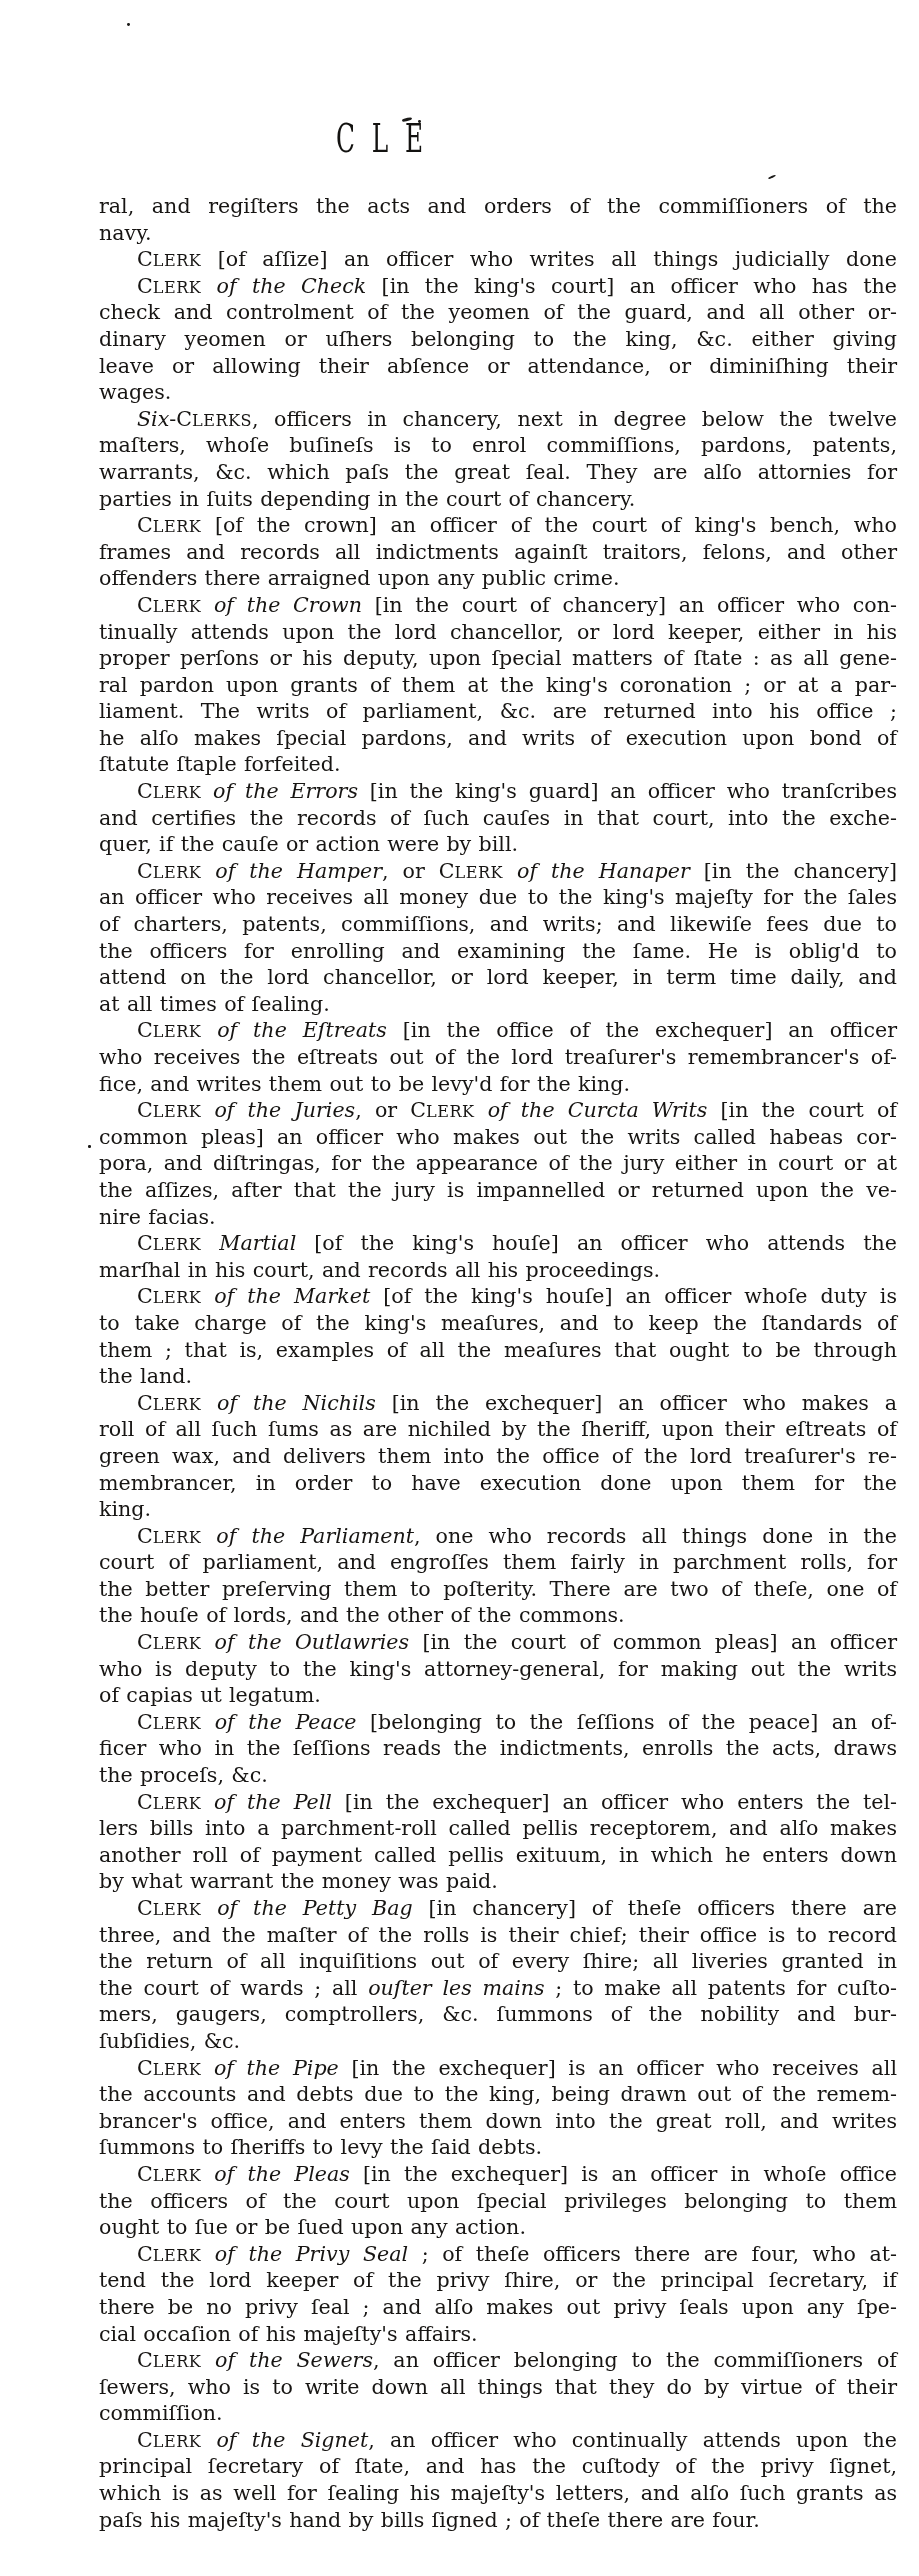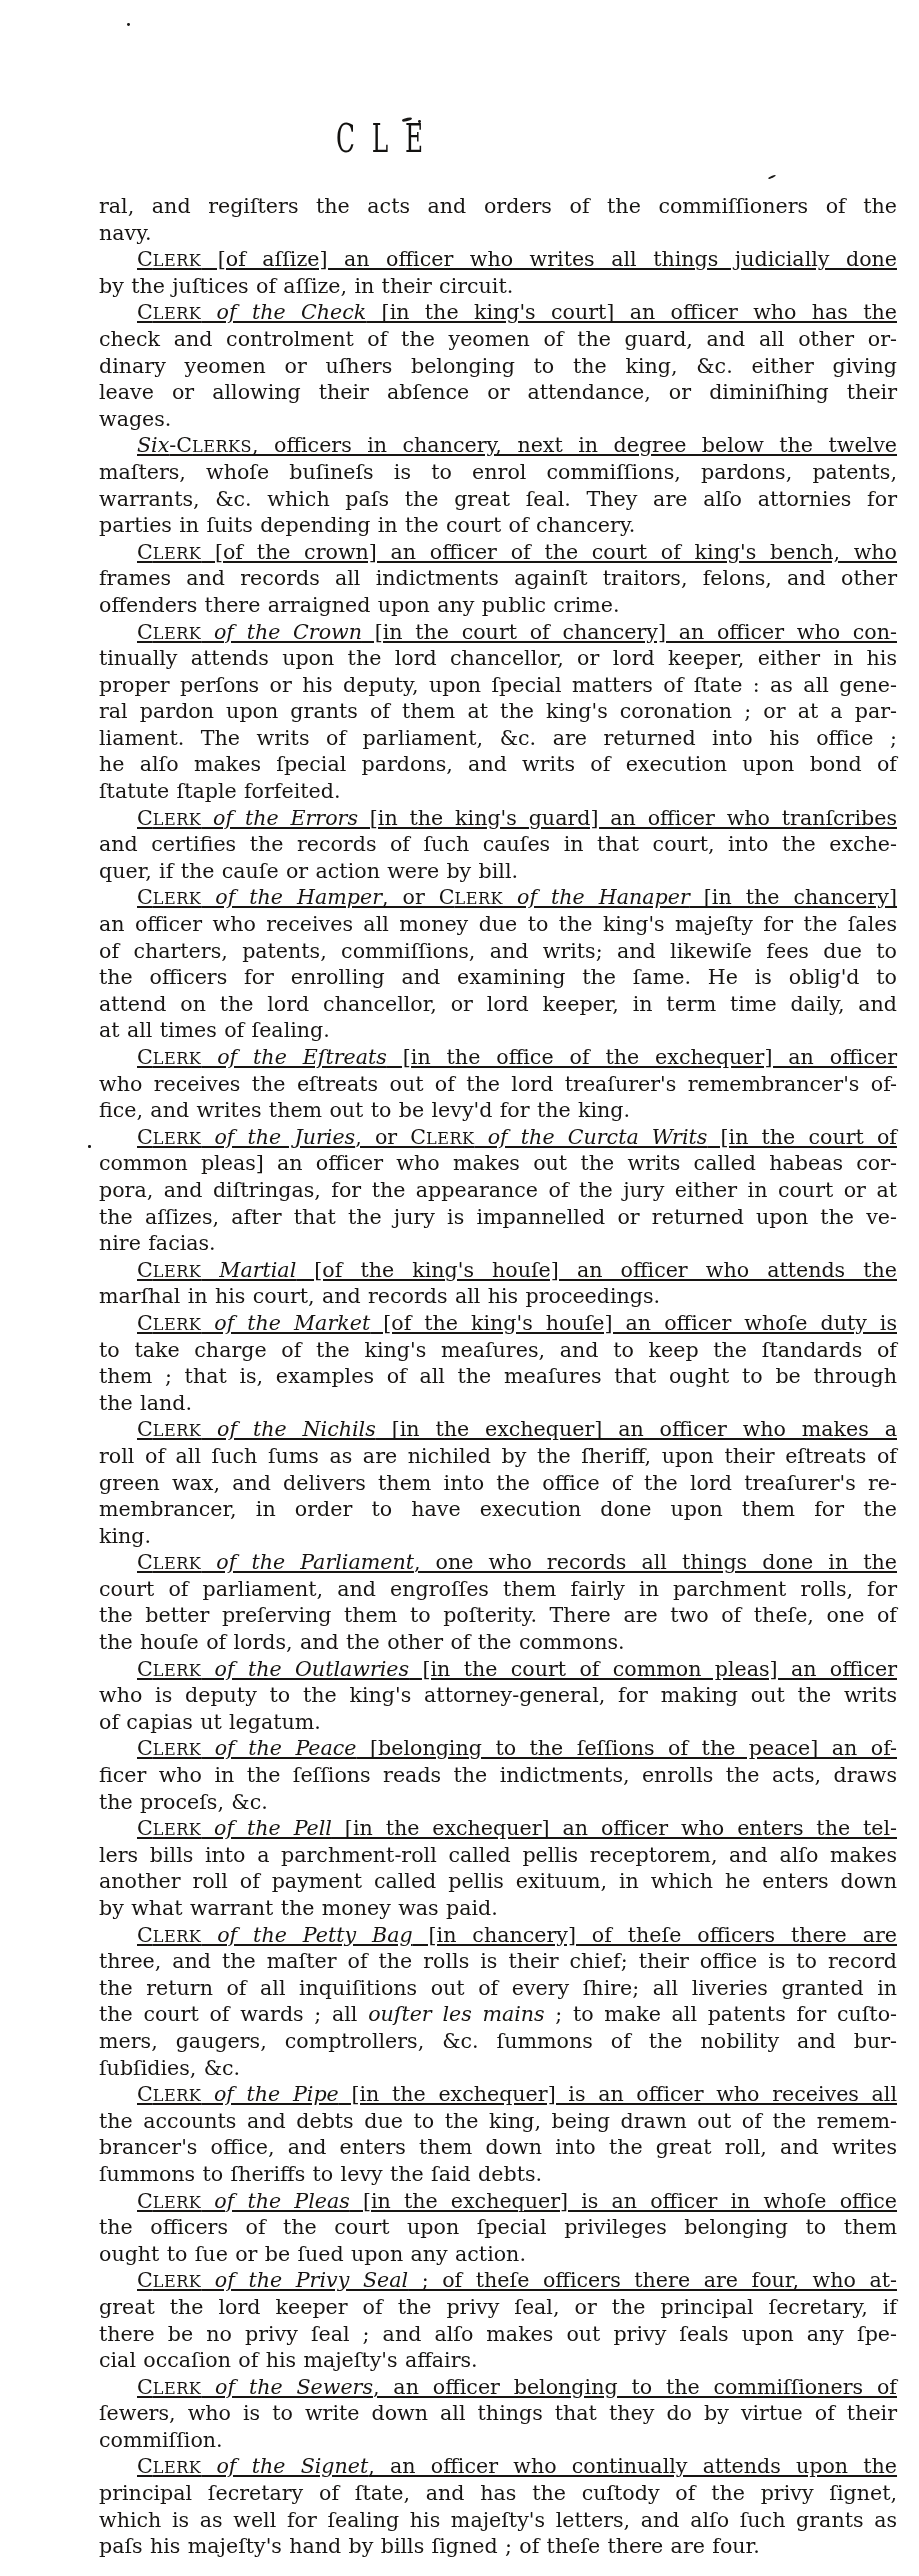--- a/index.html
+++ b/index.html
@@ -26,21 +26,21 @@
     left:99px;top:193px;
     width:798px;
     font-size:20.6px;
     line-height:26.6px;
     text-align:justify;
     text-align-last:justify;
     word-spacing:0.8px;
   }
   .entry{margin:0;padding:0;}
   .pline{height:26.6px;overflow:visible;text-align:justify;text-align-last:justify;}
-  .pline.ind{padding-left:38px;text-decoration:underline;}
+  .pline.ind{padding-left:38px;}
   .pline.lastln{text-align-last:left;}
   .sc{font-size:0.78em;letter-spacing:0.5px;}
   .i{font-style:italic;}
   
   .speck{position:absolute;background:#1b1a18;border-radius:45%;}
   .s1{left:127px;top:23px;width:3.1px;height:3.1px;}
   .s2{left:402px;top:118px;width:10.3px;height:3.1px;transform:rotate(-14deg);border-radius:40%;}
   .s3{left:418px;top:120px;width:3.1px;height:3.1px;}
   .s4{left:768px;top:176px;width:7.7px;height:2.1px;transform:rotate(-24deg);}
   .s5{left:88px;top:1145px;width:2.6px;height:2.6px;}
@@ -50,21 +50,20 @@
 
 <div class="page">
   <div class="running-head">C L E</div>
   <div class="textblock">
       <div class="entry">
         <div class="pline"><span>ral,  and regiſters the acts and orders of the commiſſioners of the</span></div>
         <div class="pline lastln"><span>navy.</span></div>
       </div>
       <div class="entry">
         <div class="pline ind"><span>C</span><span class="sc">LERK</span><span> [of aſſize] an officer who writes all things judicially done</span></div>
-        <div class="pline lastln"><span>by the juſtices of aſſize, in their circuit.</span></div>
       </div>
       <div class="entry">
         <div class="pline ind"><span>C</span><span class="sc">LERK</span><span class="i"> of the Check</span><span> [in the king's court] an officer who has the</span></div>
         <div class="pline"><span>check and controlment of the yeomen of the guard, and all other or-</span></div>
         <div class="pline"><span>dinary yeomen or uſhers belonging to the king, &amp;c. either giving</span></div>
         <div class="pline"><span>leave or allowing their abſence or attendance, or diminiſhing their</span></div>
         <div class="pline lastln"><span>wages.</span></div>
       </div>
       <div class="entry">
         <div class="pline ind"><span class="i">Six</span><span>-C</span><span class="sc">LERKS</span><span>, officers in chancery, next in degree below the twelve</span></div>
@@ -164,21 +163,21 @@
         <div class="pline"><span>brancer's office, and enters them down into the great roll, and writes</span></div>
         <div class="pline lastln"><span>ſummons to ſheriffs to levy the ſaid debts.</span></div>
       </div>
       <div class="entry">
         <div class="pline ind"><span>C</span><span class="sc">LERK</span><span class="i"> of the Pleas</span><span> [in the exchequer] is an officer in whoſe office</span></div>
         <div class="pline"><span>the officers of the court upon ſpecial privileges belonging to them</span></div>
         <div class="pline lastln"><span>ought to ſue or be ſued upon any action.</span></div>
       </div>
       <div class="entry">
         <div class="pline ind"><span>C</span><span class="sc">LERK</span><span class="i"> of the Privy Seal</span><span> ;  of theſe officers there are four,  who at-</span></div>
-        <div class="pline"><span>great the lord keeper of the privy ſeal, or the  principal ſecretary,  if</span></div>
+        <div class="pline"><span>tend the lord keeper of the privy ſhire, or the  principal ſecretary,  if</span></div>
         <div class="pline"><span>there be no privy ſeal ;  and alſo makes out privy ſeals upon any ſpe-</span></div>
         <div class="pline lastln"><span>cial occaſion of his majeſty's affairs.</span></div>
       </div>
       <div class="entry">
         <div class="pline ind"><span>C</span><span class="sc">LERK</span><span class="i"> of the Sewers</span><span>, an officer belonging to the commiſſioners of</span></div>
         <div class="pline"><span>ſewers, who is to write down all things that they do by virtue of their</span></div>
         <div class="pline lastln"><span>commiſſion.</span></div>
       </div>
       <div class="entry">
         <div class="pline ind"><span>C</span><span class="sc">LERK</span><span class="i"> of the Signet</span><span>, an officer who continually attends upon the</span></div>

